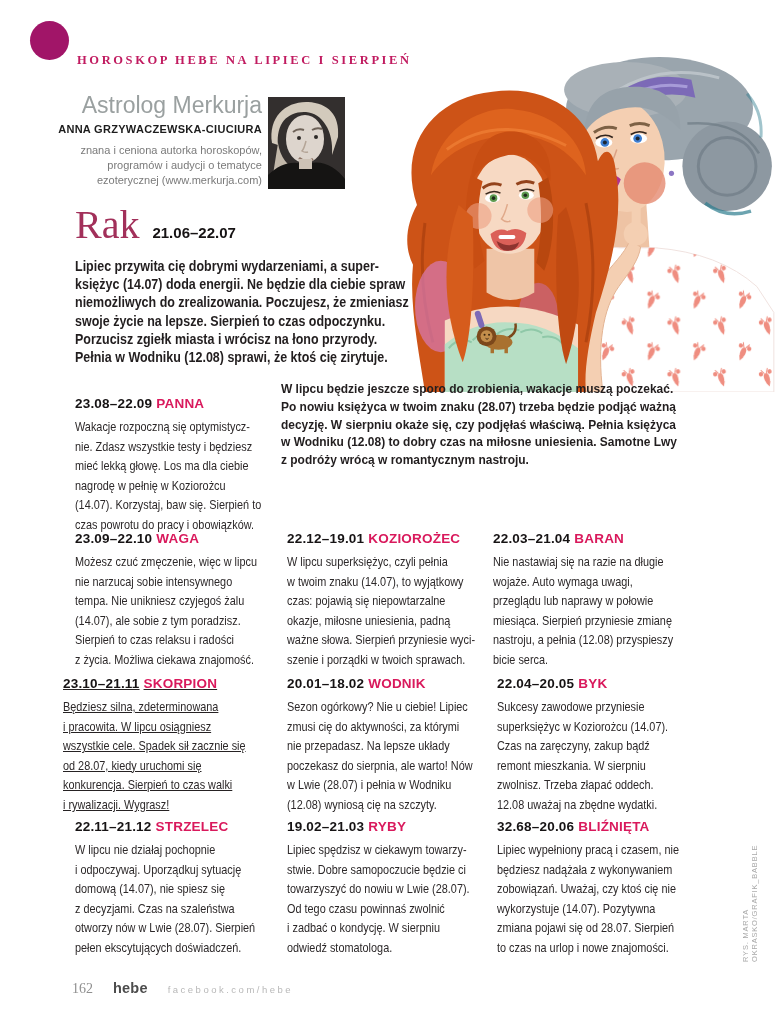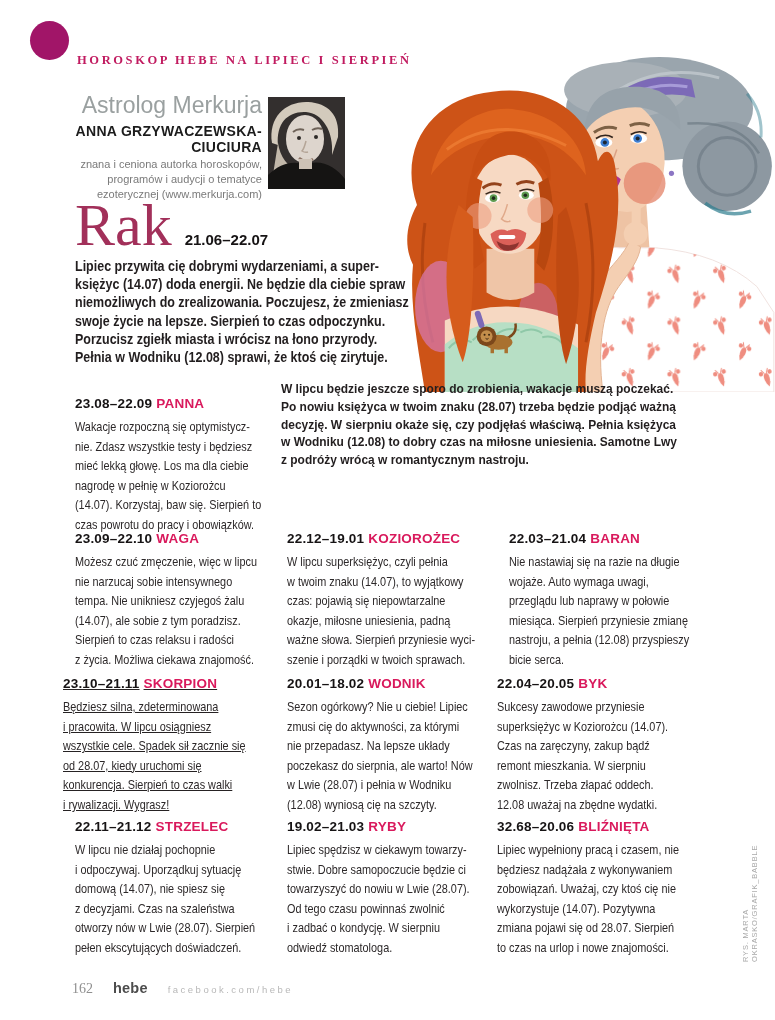--- a/index.html
+++ b/index.html
@@ -10,28 +10,28 @@
   
   .brand-circle{left:30px;top:21px;width:39px;height:39px;border-radius:50%;background:#a11568;}
   .section-label{left:76px;top:20px;font-family:"Liberation Serif",serif;font-weight:700;
                  font-size:21px;letter-spacing:7px;color:#1e1a1b;}
   .subtitle{left:77px;top:53px;font-family:"Liberation Serif",serif;font-weight:700;
             font-size:12.5px;letter-spacing:2.6px;color:#c11b60;}
 
   
   .author{left:40px;top:92px;width:222px;text-align:right;}
   .author-name{font-size:23px;color:#9aa0a0;font-weight:400;margin-bottom:4px;}
-  .author-full{font-size:14px;font-weight:700;color:#1c1c1c;letter-spacing:.3px;margin-bottom:2px;}
+  .author-full{font-size:11px;font-weight:700;color:#1c1c1c;letter-spacing:.3px;margin-bottom:8px;}
   .author-bio{font-size:11px;color:#7a7a7a;line-height:15px;white-space:pre-line;}
   .author-photo{left:268px;top:97px;width:77px;height:92px;}
 
   
   .feat-head{display:flex;align-items:baseline;}
   .feat-name{font-family:"Liberation Serif",serif;font-weight:400;color:#a2305a;}
-  .rak .feat-name{font-size:60px;line-height:50px;}
+  .rak .feat-name{font-size:40px;line-height:50px;}
   .lew .feat-name{font-size:47px;line-height:47px;}
   .feat-dates{font-size:15px;font-weight:700;color:#161314;margin-left:13px;}
   .feat-text{font-weight:700;color:#221e1f;white-space:pre-line;
              transform:scaleX(0.88);transform-origin:0 0;}
   .rak{left:75px;top:200px;width:400px;}
   .rak .feat-text{margin-top:7px;font-size:14.2px;line-height:18.2px;}
   .lew{left:281px;top:372px;width:494px;}
   .lew .feat-text{margin-top:8px;font-size:13.6px;line-height:17.8px;}
 
   
@@ -271,21 +271,21 @@
   <div class="abs sec" style="left:287px;top:819px;">
     <div class="sec-head"><span>19.02–21.03</span><span class="sec-sign">RYBY</span></div>
     <div class="sec-text">Lipiec spędzisz w ciekawym towarzy-
 stwie. Dobre samopoczucie będzie ci
 towarzyszyć do nowiu w Lwie (28.07).
 Od tego czasu powinnaś zwolnić
 i zadbać o kondycję. W sierpniu
 odwiedź stomatologa.</div>
   </div>
 
-  <div class="abs sec" style="left:509px;top:531px;">
+  <div class="abs sec" style="left:493px;top:531px;">
     <div class="sec-head"><span>22.03–21.04</span><span class="sec-sign">BARAN</span></div>
     <div class="sec-text">Nie nastawiaj się na razie na długie
 wojaże. Auto wymaga uwagi,
 przeglądu lub naprawy w połowie
 miesiąca. Sierpień przyniesie zmianę
 nastroju, a pełnia (12.08) przyspieszy
 bicie serca.</div>
   </div>
   <div class="abs sec" style="left:497px;top:676px;">
     <div class="sec-head"><span>22.04–20.05</span><span class="sec-sign">BYK</span></div>

